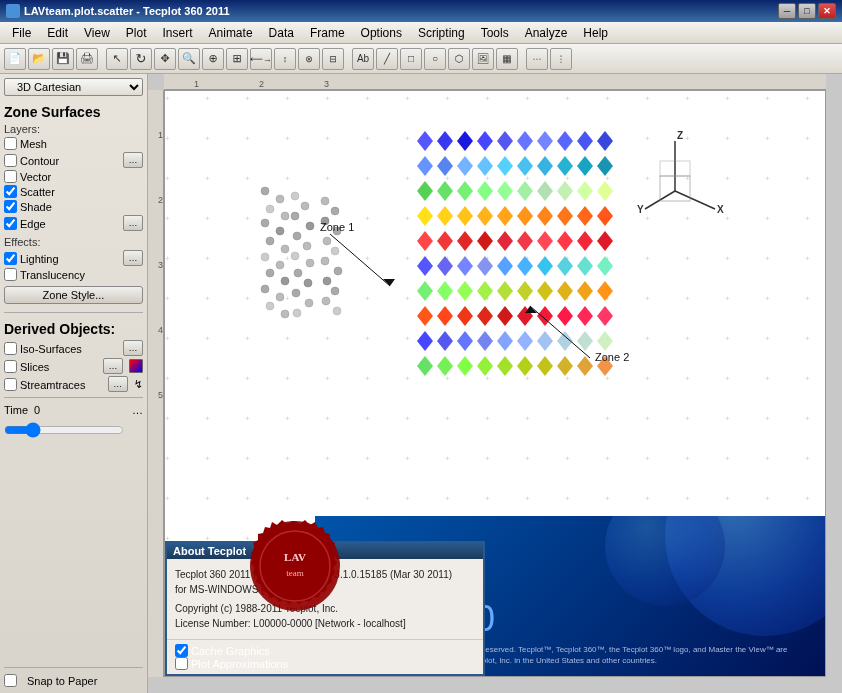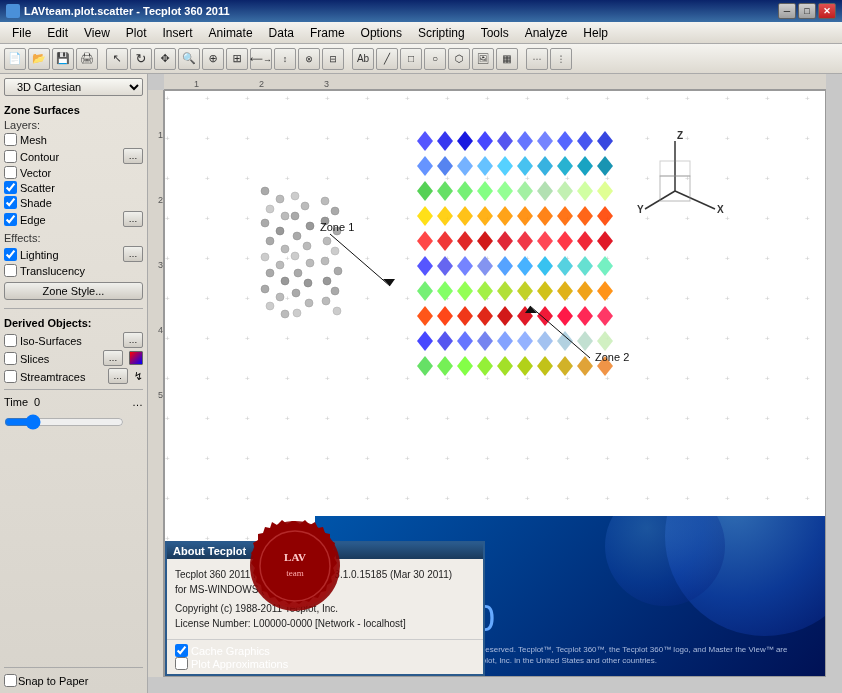--- a/index.html
+++ b/index.html
@@ -97,21 +97,21 @@
       width: 148px;
       background: linear-gradient(to bottom, #e8e4dc, #d8d4cc);
       border-right: 1px solid #aaa;
       display: flex;
       flex-direction: column;
       padding: 4px;
       overflow-y: auto;
       flex-shrink: 0;
     }
     .sidebar-section-title {
-      font-size: 11px;
+      font-size: 14px;
       font-weight: bold;
       margin: 4px 0 2px 0;
       color: #000;
     }
     .sidebar-label {
       font-size: 11px;
       color: #333;
       margin: 1px 0;
     }
     .sidebar-row {
@@ -174,21 +174,21 @@
     #time-slider {
       width: 120px;
       cursor: pointer;
     }
     .sidebar-bottom {
       margin-top: auto;
       padding-top: 4px;
       border-top: 1px solid #aaa;
     }
     .sidebar-bottom label {
-      display: flex; align-items: center; gap: 1px;
+      display: flex; align-items: center; gap: 10px;
       font-size: 11px;
       cursor: pointer;
       margin: 2px 0;
     }
 
     
     #canvas-area {
       flex: 1;
       background: #e8e8e8;
       position: relative;

